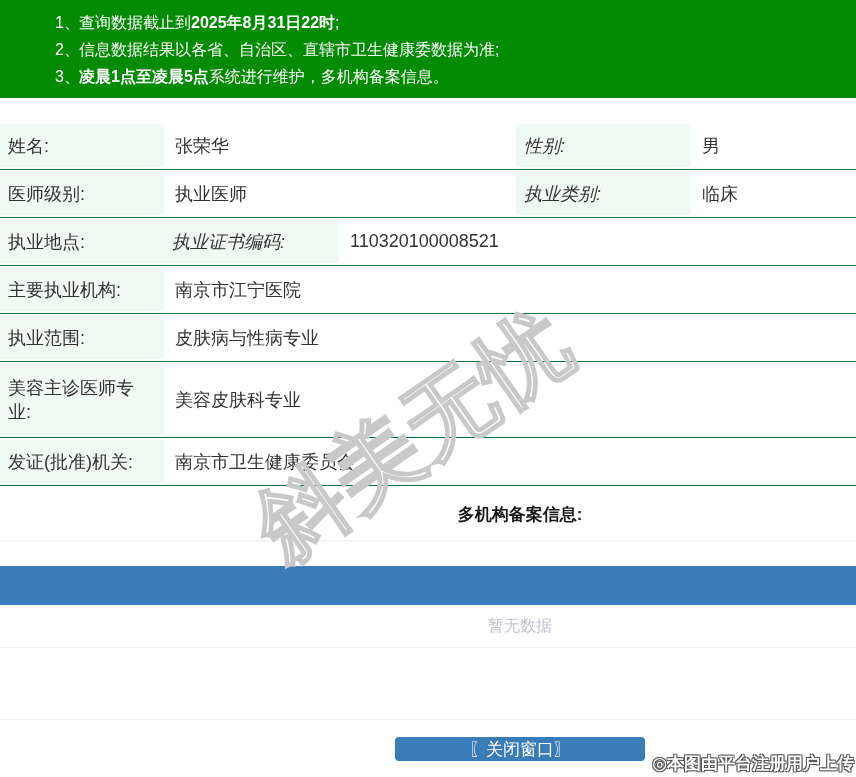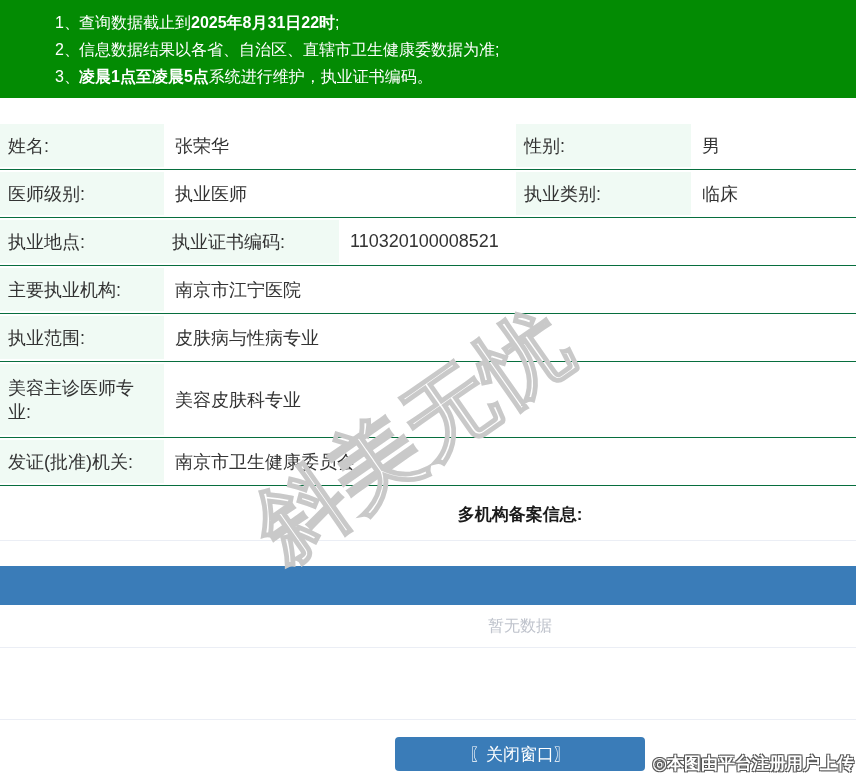--- a/index.html
+++ b/index.html
@@ -17,21 +17,21 @@
 
   
   .info-table { margin-top: 24px; width: 1040px; }
   .info-row { display: flex; border-bottom: 1px solid #076e3e; align-items: stretch; }
   .cell { display: flex; align-items: center; font-size: 18px; }
   .cell.label { background: #f0faf4; box-shadow: inset 0 2px 0 #fff, inset 0 -2px 0 #fff;
     padding: 0 20px 0 8px; color: #333; }
   .cell.value { padding-left: 11px; color: #333; }
   .w-l1 { width: 164px; flex: 0 0 auto; }
   .w-v1 { width: 352px; flex: 0 0 auto; }
-  .w-l2 { width: 175px; flex: 0 0 auto; }
+  .w-l2 { width: 175px; flex: 0 0 auto; font-style: italic; }
   .w-v2 { flex: 1 1 auto; padding-left: 17px; }
   .w-vfull { flex: 1 1 auto; }
   .h48 { min-height: 48px; }
   .h76 { min-height: 76px; }
 
   
   .section-title { width: 1040px; text-align: center; font-size: 17px; font-weight: bold;
     color: #1a1a1a; margin-top: 17px; padding-bottom: 14px; border-bottom: 1px solid #ebeef5; }
 
   
@@ -40,21 +40,21 @@
   .records-header .hcell { display: flex; align-items: center; padding-left: 9px; margin-top: 48px; }
   .hc1 { width: 368px; flex: 0 0 auto; border-right: 1px solid #fff; }
   .hc2 { width: 302px; flex: 0 0 auto; border-right: 5px solid #eab308; }
   .hc3 { flex: 1 1 auto; }
   .records-empty { height: 43px; display: flex; align-items: center; justify-content: center;
     color: #bfc3cc; font-size: 16px; border-bottom: 1px solid #ebeef5; width: 1040px; }
   .records-footer-space { height: 72px; border-bottom: 1px solid #ebeef5; width: 1040px; }
 
   
   .button-row { width: 1040px; display: flex; justify-content: center; margin-top: 17px; }
-  .close-button { width: 250px; height: 34px; background: #3a7cb8; border: none; border-radius: 4px;
+  .close-button { width: 250px; height: 24px; background: #3a7cb8; border: none; border-radius: 4px;
     color: #fff; font-size: 17px; font-family: inherit; cursor: pointer;
     display: flex; align-items: center; justify-content: center; }
 
   
   .big-watermark { position: absolute; left: 230px; top: 365px; width: 400px;
     font-size: 88px; font-weight: bold; letter-spacing: 2px; white-space: nowrap;
     color: transparent; -webkit-text-stroke: 2px #c9c9c9;
     transform: rotate(-35deg); transform-origin: center center;
     pointer-events: none; z-index: 5; }
   .corner-watermark { position: absolute; right: 2px; bottom: 2px; font-size: 17px; font-weight: bold;
@@ -71,21 +71,21 @@
       <div class="notice-line">
         <span class="notice-num">1、</span>
         <span><span>查询数据截止到</span><b>2025年8月31日22时</b><span>;</span></span>
       </div>
       <div class="notice-line">
         <span class="notice-num">2、</span>
         <span><span>信息数据结果以各省、自治区、直辖市卫生健康委数据为准;</span><b></b><span></span></span>
       </div>
       <div class="notice-line">
         <span class="notice-num">3、</span>
-        <span><span></span><b>凌晨1点至凌晨5点</b><span>系统进行维护，执业证书编码。</span></span>
+        <span><span></span><b>凌晨1点至凌晨5点</b><span>系统进行维护，多机构备案信息。</span></span>
       </div>
     </div>
 
     <div class="info-table">
 
       <div class="info-row h48">
         <div class="cell label w-l1">姓名:</div>
         <div class="cell value w-v1">张荣华</div>
         <div class="cell label w-l2">性别:</div>
         <div class="cell value w-v2">男</div>

